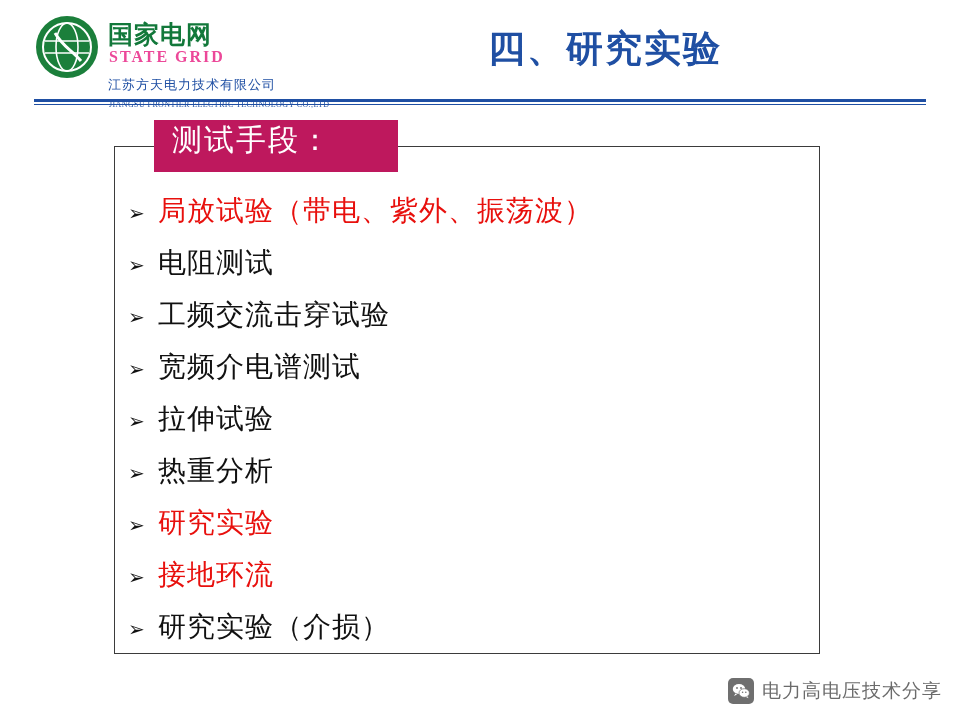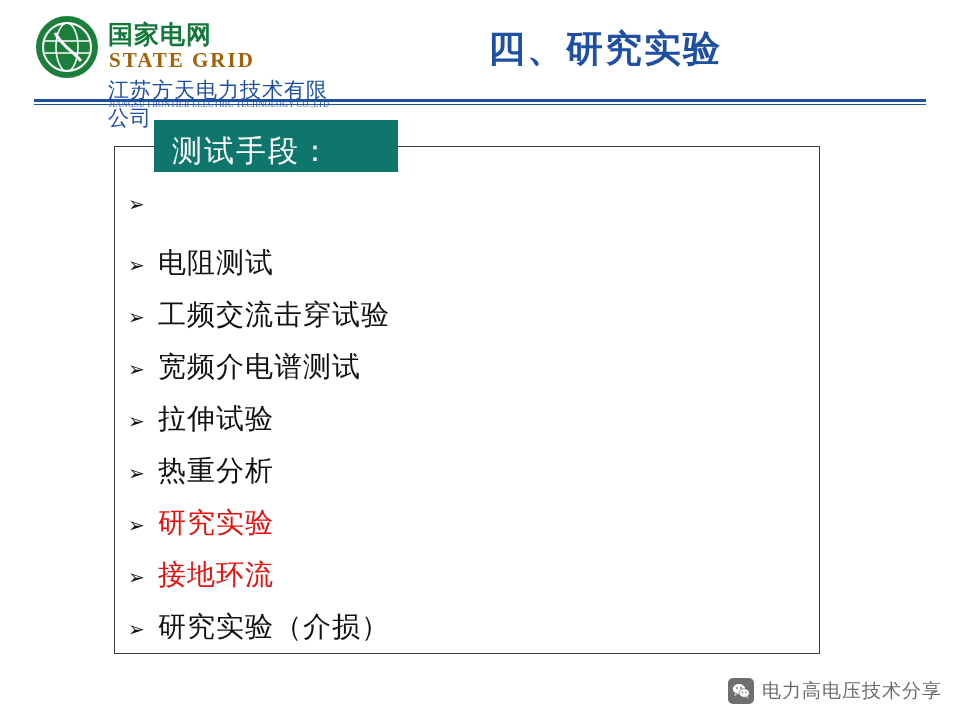--- a/index.html
+++ b/index.html
@@ -55,31 +55,31 @@
     font-size: 25px;
     font-weight: bold;
     color: #12783a;
     letter-spacing: 1px;
     font-family: "DejaVu Sans", sans-serif;
   }
   .logo-en {
     position: absolute;
     left: 73px;
     top: 36px;
-    font-size: 21px;
+    font-size: 16px;
     font-weight: bold;
-    color: #a16207;
+    color: #ec4899;
     letter-spacing: 2px;
     font-family: "Liberation Serif", serif;
   }
   .company-cn {
     position: absolute;
     left: 72px;
     top: 64px;
-    font-size: 21px;
+    font-size: 13px;
     color: #1f4fa3;
     letter-spacing: 1px;
     font-family: "DejaVu Sans", sans-serif;
   }
   .company-en {
     position: absolute;
     left: 73px;
     top: 88px;
     font-size: 8px;
     color: #1f4fa3;
@@ -124,23 +124,23 @@
     border: 1px solid #3b3b3b;
     box-sizing: border-box;
     background: #ffffff;
   }
   .section-tab {
     position: absolute;
     left: 154px;
     top: 120px;
     width: 244px;
     height: 52px;
-    background: #0f766e;
-    display: flex;
-    align-items: flex-end;
+    background: #be185d;
+    display: flex;
+    align-items: flex-start;
     padding-left: 18px;
     box-sizing: border-box;
   }
   .section-tab span {
     font-size: 30px;
     color: #ffffff;
     font-family: "DejaVu Sans", sans-serif;
     letter-spacing: 2px;
   }
 
@@ -227,20 +227,21 @@
   <div class="content-box"></div>
 
   <div class="section-tab">
     <span>测试手段：</span>
   </div>
 
   <div class="bullet-list">
 
     <div class="bullet-item red">
       <span class="marker">➢</span>
+      <span class="text">局放试验（带电、紫外、振荡波）</span>
     </div>
 
     <div class="bullet-item">
       <span class="marker">➢</span>
       <span class="text">电阻测试</span>
     </div>
 
     <div class="bullet-item">
       <span class="marker">➢</span>
       <span class="text">工频交流击穿试验</span>

